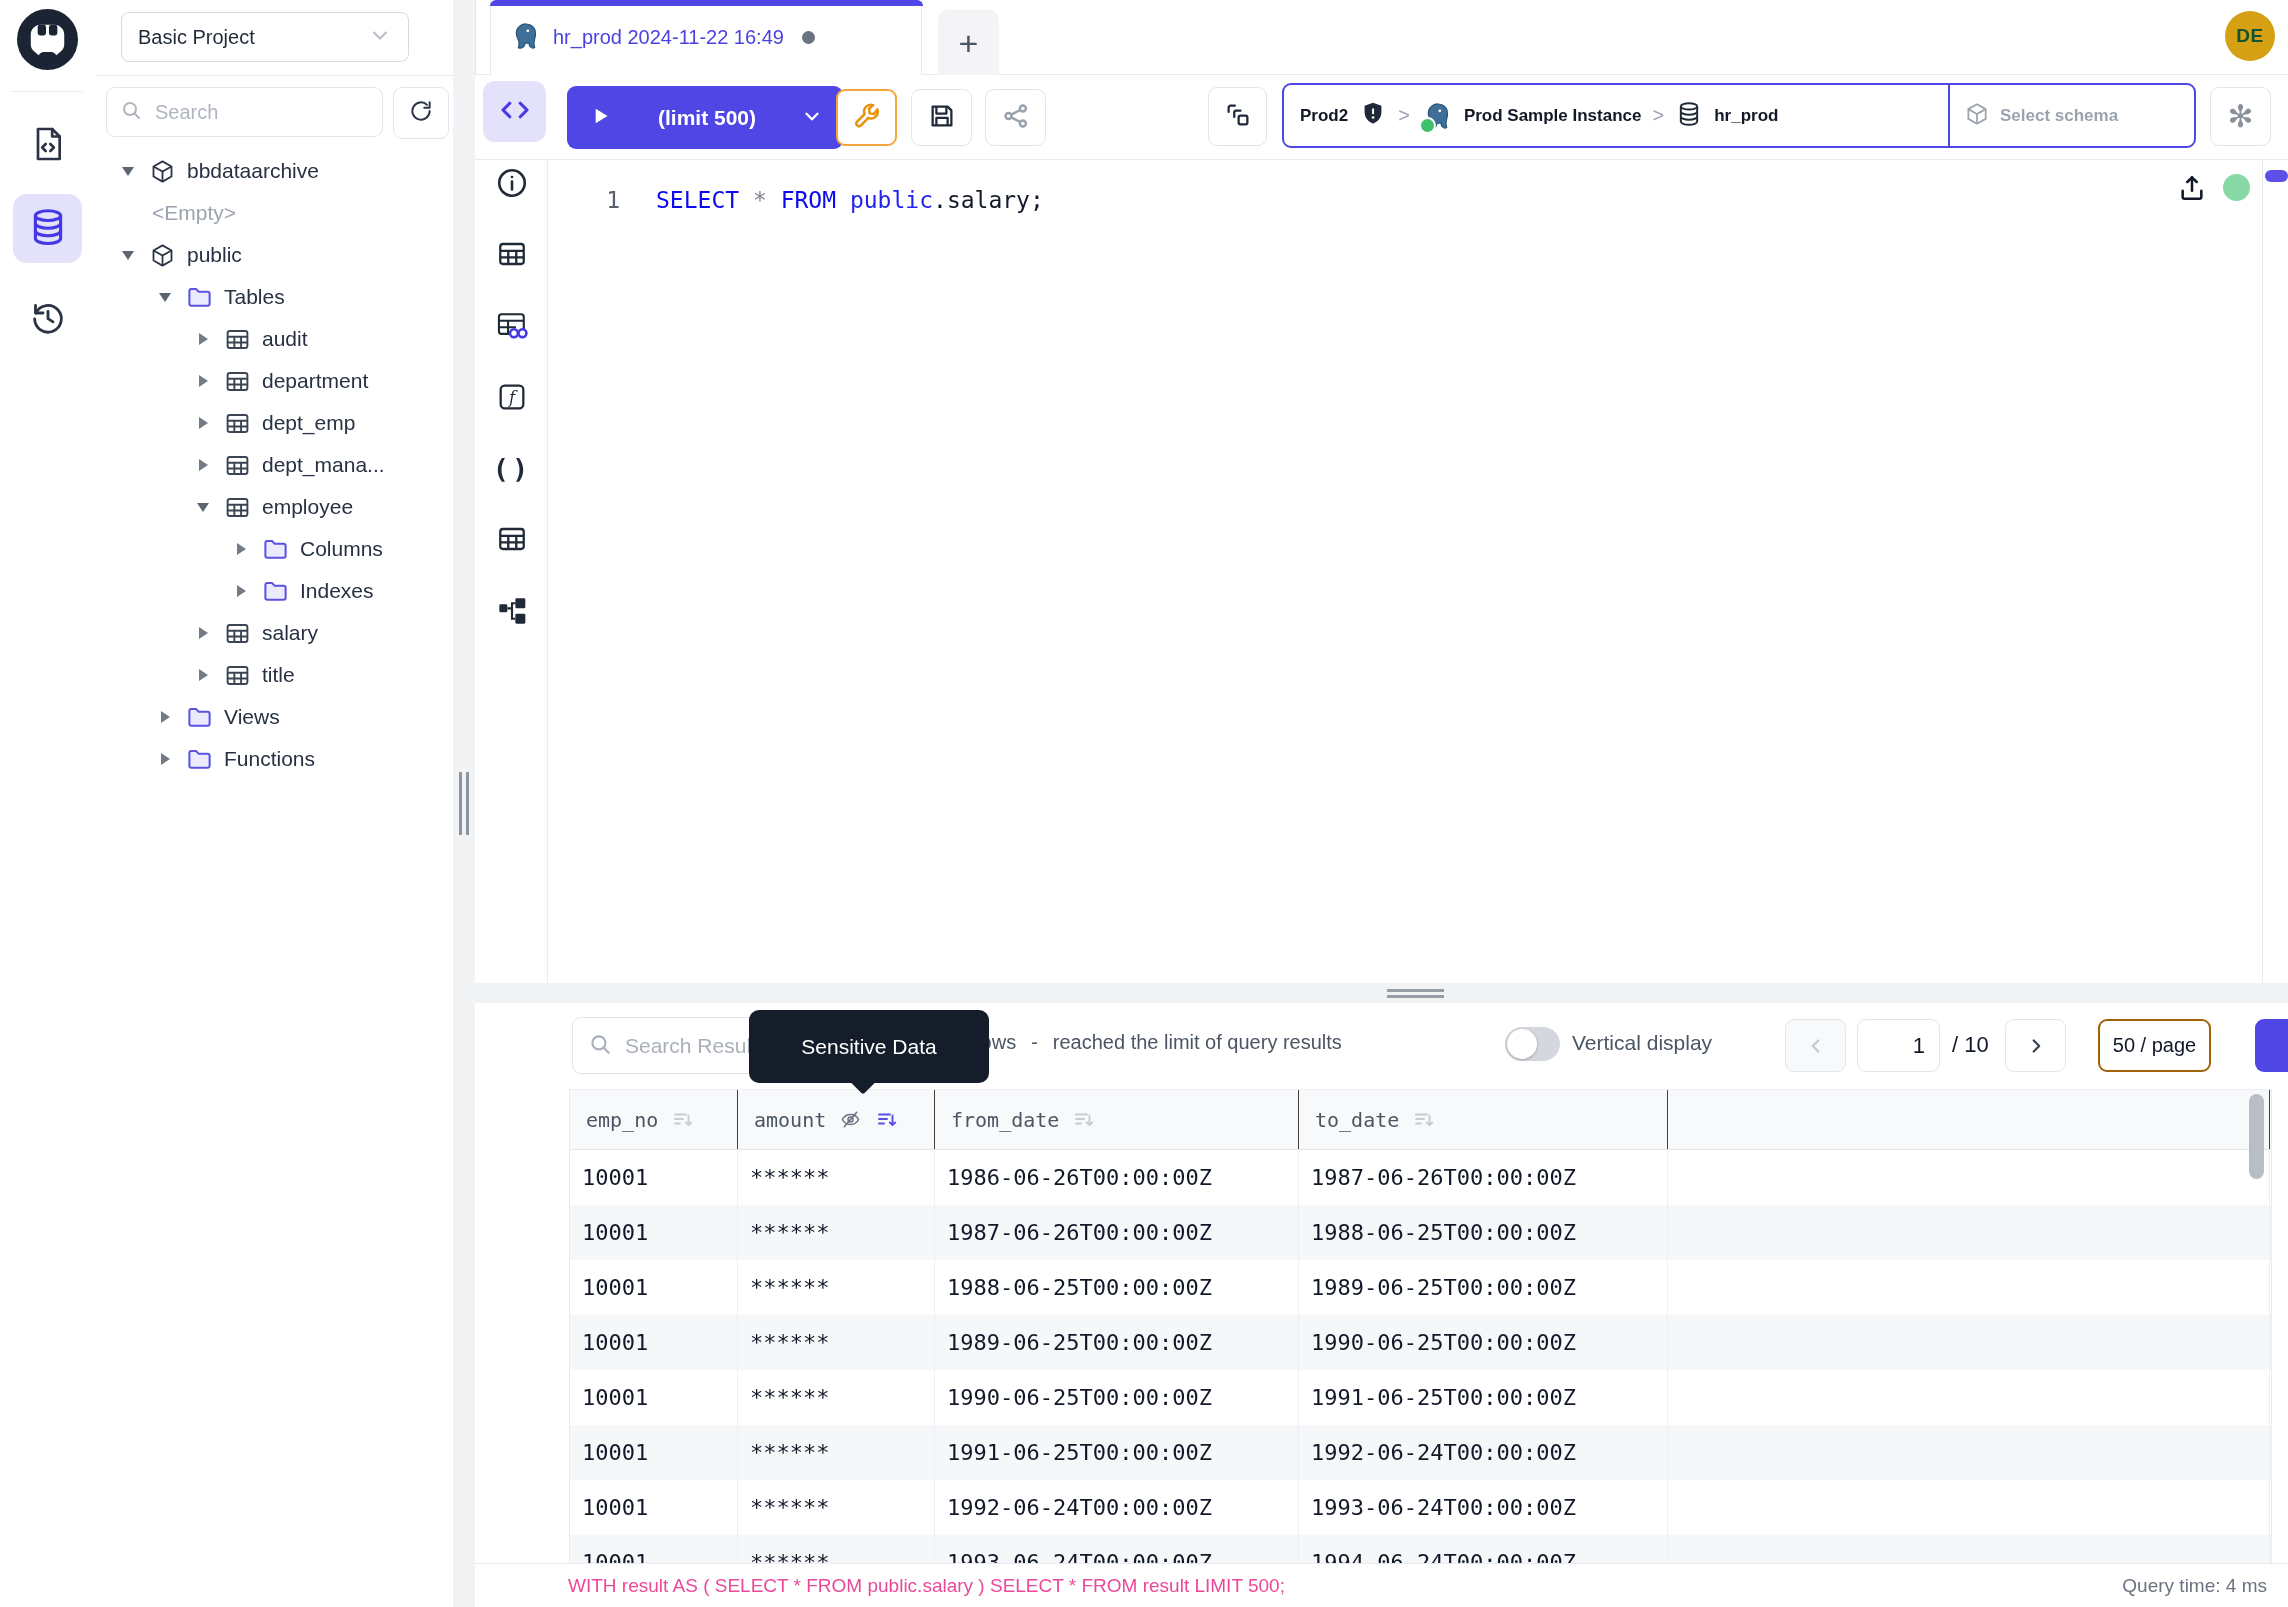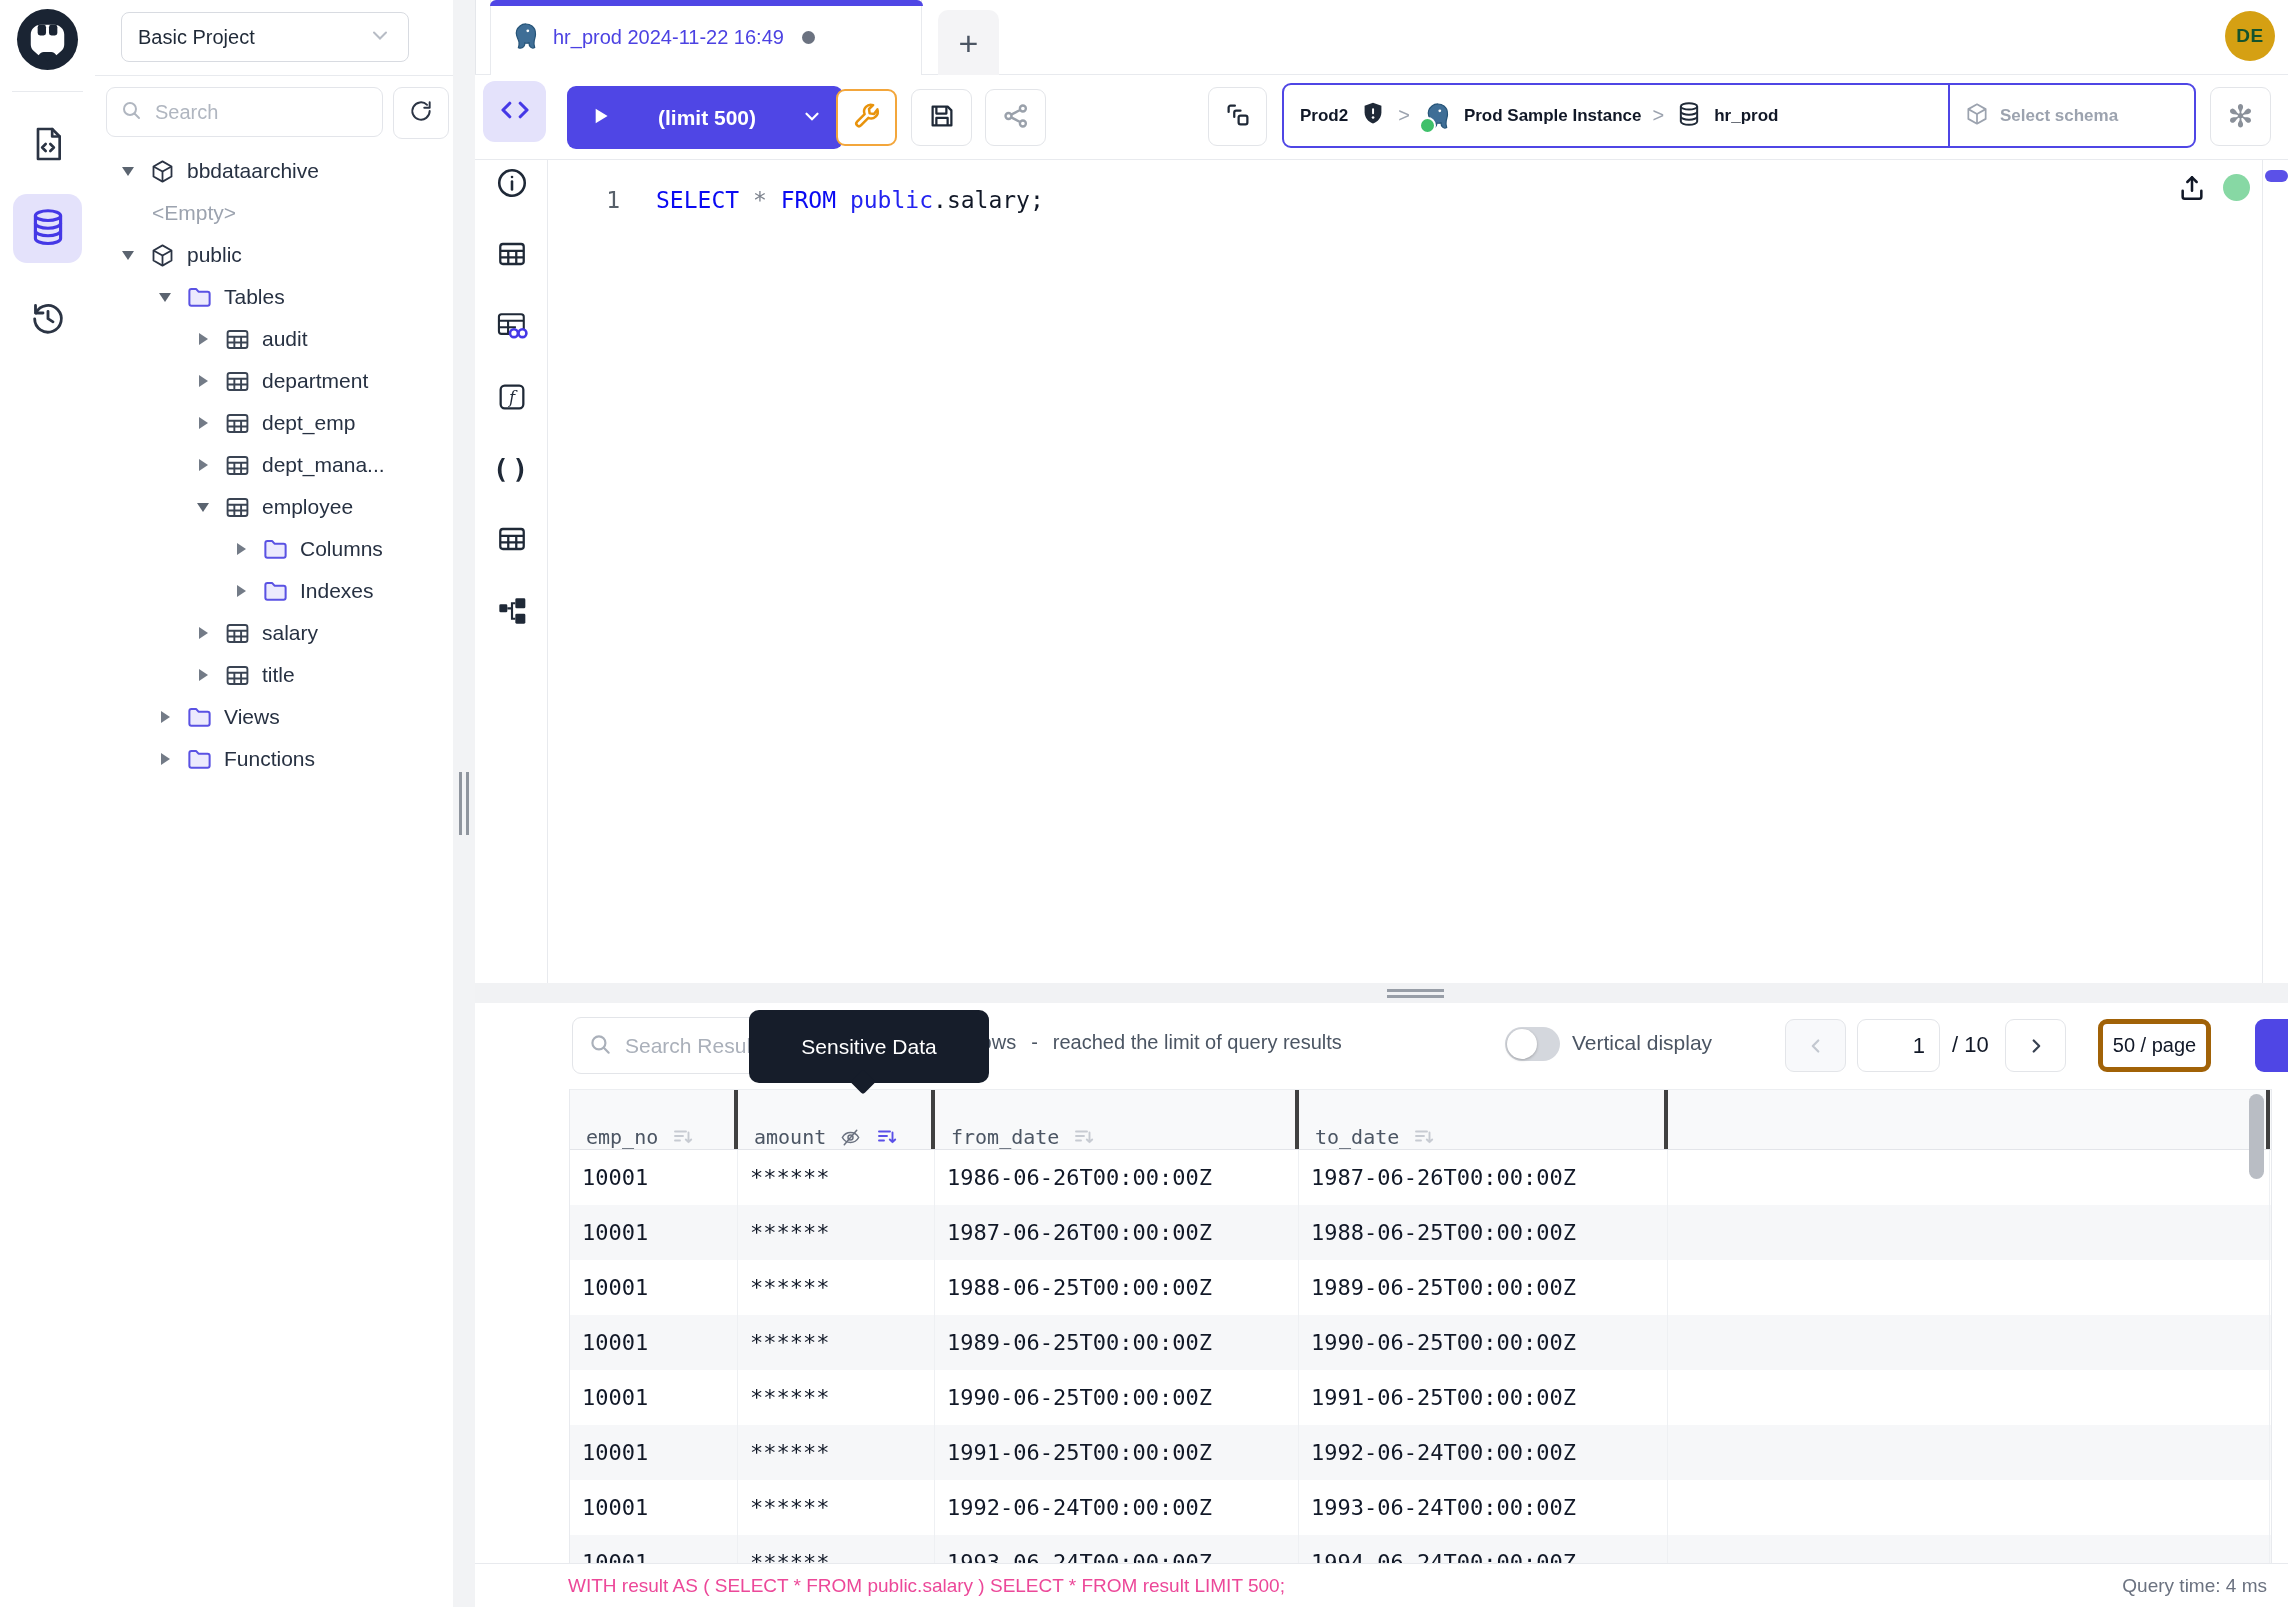--- a/index.html
+++ b/index.html
@@ -112,28 +112,28 @@
   .tooltip .tip-caret{position:absolute;left:105px;bottom:-8px;width:18px;height:18px;background:#161d2a;transform:rotate(45deg);border-radius:3px;}
   .toggle{position:absolute;left:1030px;top:24px;width:55px;height:34px;border-radius:17px;background:#d4d7dd;}
   .toggle .knob{position:absolute;left:2px;top:2px;width:30px;height:30px;border-radius:50%;background:#fff;box-shadow:0 1px 3px rgba(0,0,0,.25);}
   .toggle-label{position:absolute;left:1097px;top:28px;font-size:21px;color:#4b5563;}
   .pg-btn{position:absolute;top:16px;width:61px;height:53px;border:1px solid #e3e5e9;border-radius:9px;background:#fff;
     display:flex;align-items:center;justify-content:center;box-sizing:border-box;}
   .pg-btn.disabled{background:#f8f9fb;}
   .pg-input{position:absolute;left:1382px;top:16px;width:83px;height:53px;border:1px solid #e3e5e9;border-radius:9px;box-sizing:border-box;
     font-size:22px;text-align:right;padding-right:14px;outline:none;font-family:"Liberation Sans",sans-serif;color:#111827;}
   .pg-total{position:absolute;left:1477px;top:29px;font-size:22px;color:#111827;}
-  .pg-size{position:absolute;left:1623px;top:16px;width:113px;height:53px;border:5px solid #a16207;border-radius:9px;box-sizing:border-box;
+  .pg-size{position:absolute;left:1623px;top:16px;width:113px;height:53px;border:2px solid #a16207;border-radius:9px;box-sizing:border-box;
     display:flex;align-items:center;justify-content:center;font-size:20px;color:#111827;background:#fff;}
   .blue-bar{position:absolute;left:1780px;top:16px;width:44px;height:53px;border-radius:9px;background:#4f46e5;}
 
   
   .grid{position:absolute;left:94px;top:86px;width:1703px;border-left:1px solid #e8eaee;border-right:1px solid #e8eaee;box-sizing:border-box;}
   .g-head{display:flex;height:61px;background:#f8f9fa;border-top:1px solid #eceef1;border-bottom:1px solid #e3e5e9;box-sizing:border-box;}
-  .g-hcell{display:flex;align-items:flex-end;gap:13px;padding-left:16px;box-sizing:border-box;border-right:4px solid #404040;
+  .g-hcell{display:flex;align-items:center;gap:13px;padding-left:16px;box-sizing:border-box;border-right:1px solid #404040;
     font-family:"DejaVu Sans Mono",monospace;font-size:20px;color:#4b5563;overflow:hidden;}
   .g-row{display:flex;height:55px;}
   .g-row.alt{background:#f6f7f9;}
   .g-cell{display:flex;align-items:center;padding-left:12px;box-sizing:border-box;border-right:1px solid #eef0f3;
     font-family:"DejaVu Sans Mono",monospace;font-size:22px;color:#111827;overflow:hidden;white-space:nowrap;text-align:right;}
   .v-scroll{position:absolute;left:1774px;top:91px;width:15px;height:85px;border-radius:8px;background:#b9bdc4;z-index:10;}
 
   
   .statusbar{position:absolute;left:0;top:1563px;width:1814px;height:45px;border-top:1px solid #e8eaee;background:#fff;
     display:flex;align-items:center;justify-content:space-between;padding:0 22px 0 93px;box-sizing:border-box;}

